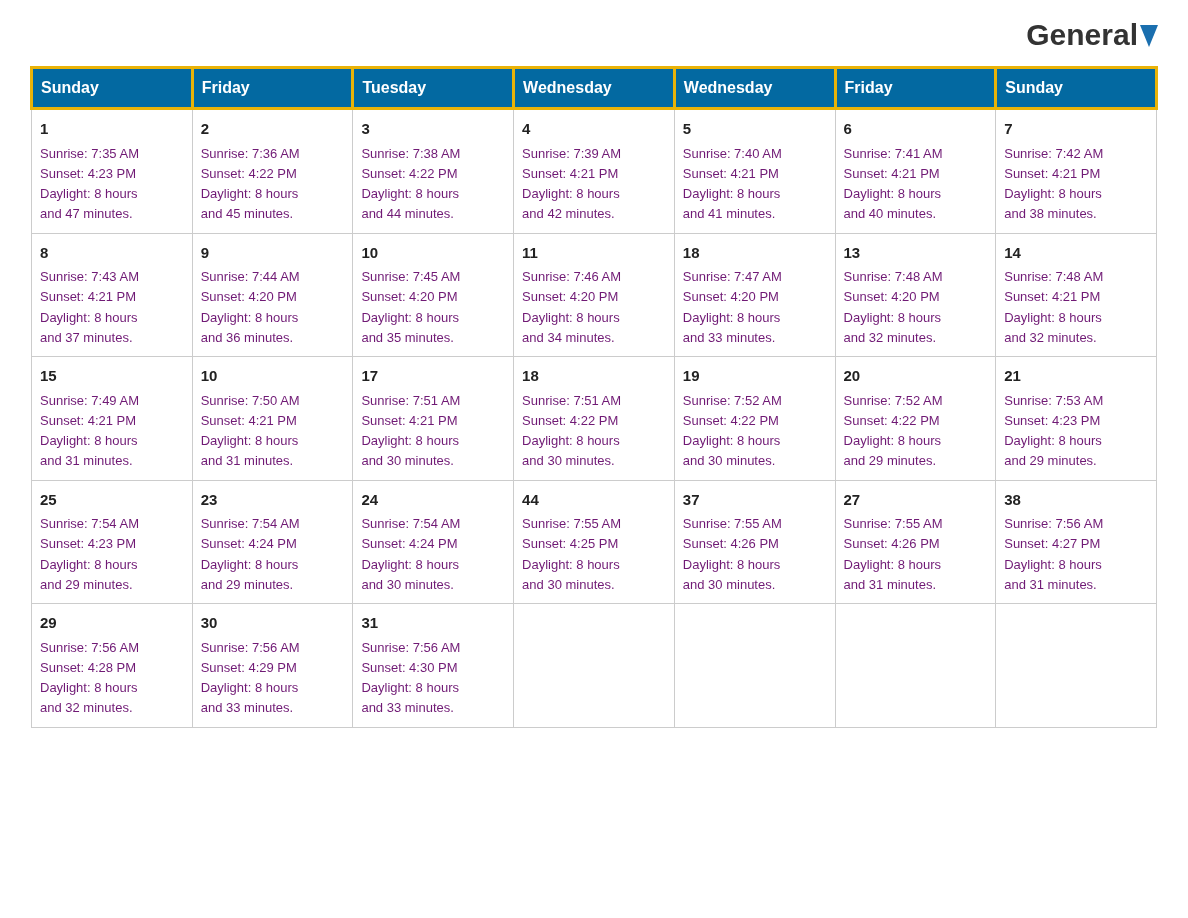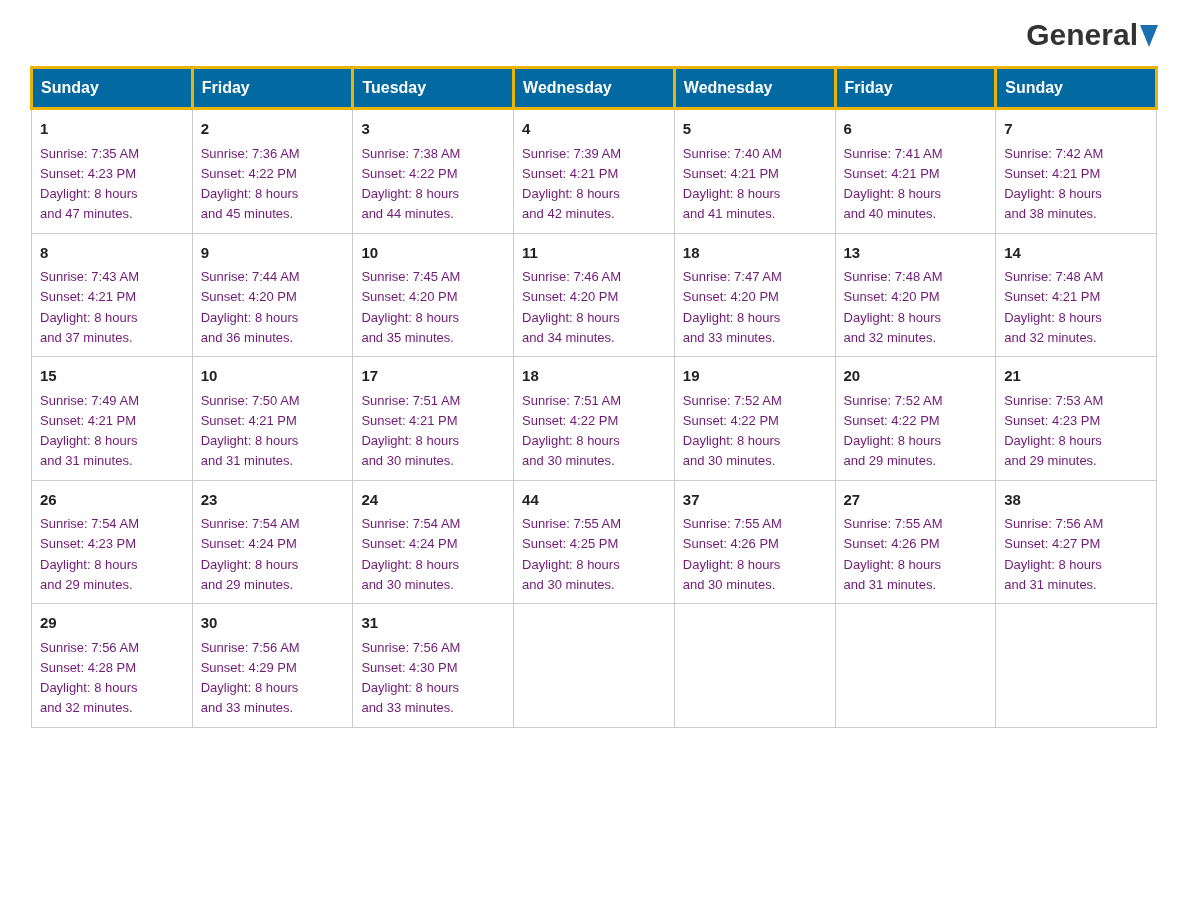--- a/index.html
+++ b/index.html
@@ -129,21 +129,21 @@
       <tr>
         <td><span class="day-num">15</span><span class="info">Sunrise: 7:49 AM<br>Sunset: 4:21 PM<br>Daylight: 8 hours<br>and 31 minutes.</span></td>
         <td><span class="day-num">10</span><span class="info">Sunrise: 7:50 AM<br>Sunset: 4:21 PM<br>Daylight: 8 hours<br>and 31 minutes.</span></td>
         <td><span class="day-num">17</span><span class="info">Sunrise: 7:51 AM<br>Sunset: 4:21 PM<br>Daylight: 8 hours<br>and 30 minutes.</span></td>
         <td><span class="day-num">18</span><span class="info">Sunrise: 7:51 AM<br>Sunset: 4:22 PM<br>Daylight: 8 hours<br>and 30 minutes.</span></td>
         <td><span class="day-num">19</span><span class="info">Sunrise: 7:52 AM<br>Sunset: 4:22 PM<br>Daylight: 8 hours<br>and 30 minutes.</span></td>
         <td><span class="day-num">20</span><span class="info">Sunrise: 7:52 AM<br>Sunset: 4:22 PM<br>Daylight: 8 hours<br>and 29 minutes.</span></td>
         <td><span class="day-num">21</span><span class="info">Sunrise: 7:53 AM<br>Sunset: 4:23 PM<br>Daylight: 8 hours<br>and 29 minutes.</span></td>
       </tr>
       <tr>
-        <td><span class="day-num">26</span><span class="info">Sunrise: 7:54 AM<br>Sunset: 4:23 PM<br>Daylight: 8 hours<br>and 29 minutes.</span></td>
+        <td><span class="day-num">25</span><span class="info">Sunrise: 7:54 AM<br>Sunset: 4:23 PM<br>Daylight: 8 hours<br>and 29 minutes.</span></td>
         <td><span class="day-num">23</span><span class="info">Sunrise: 7:54 AM<br>Sunset: 4:24 PM<br>Daylight: 8 hours<br>and 29 minutes.</span></td>
         <td><span class="day-num">24</span><span class="info">Sunrise: 7:54 AM<br>Sunset: 4:24 PM<br>Daylight: 8 hours<br>and 30 minutes.</span></td>
         <td><span class="day-num">44</span><span class="info">Sunrise: 7:55 AM<br>Sunset: 4:25 PM<br>Daylight: 8 hours<br>and 30 minutes.</span></td>
         <td><span class="day-num">37</span><span class="info">Sunrise: 7:55 AM<br>Sunset: 4:26 PM<br>Daylight: 8 hours<br>and 30 minutes.</span></td>
         <td><span class="day-num">27</span><span class="info">Sunrise: 7:55 AM<br>Sunset: 4:26 PM<br>Daylight: 8 hours<br>and 31 minutes.</span></td>
         <td><span class="day-num">38</span><span class="info">Sunrise: 7:56 AM<br>Sunset: 4:27 PM<br>Daylight: 8 hours<br>and 31 minutes.</span></td>
       </tr>
       <tr>
         <td><span class="day-num">29</span><span class="info">Sunrise: 7:56 AM<br>Sunset: 4:28 PM<br>Daylight: 8 hours<br>and 32 minutes.</span></td>
         <td><span class="day-num">30</span><span class="info">Sunrise: 7:56 AM<br>Sunset: 4:29 PM<br>Daylight: 8 hours<br>and 33 minutes.</span></td>

